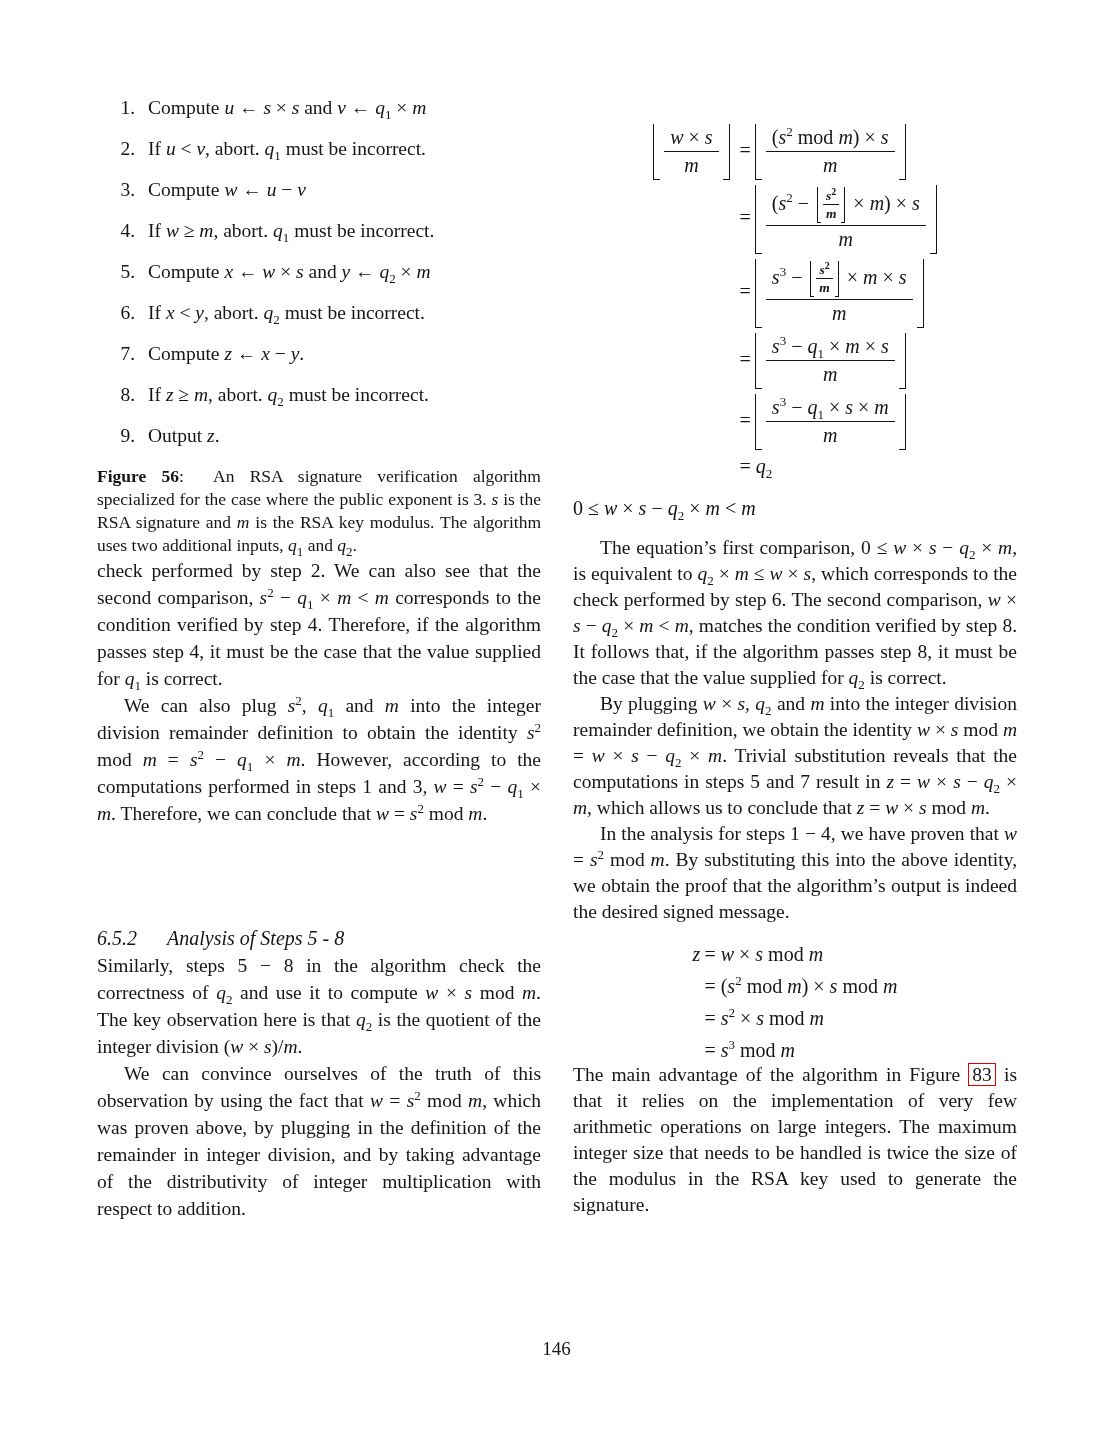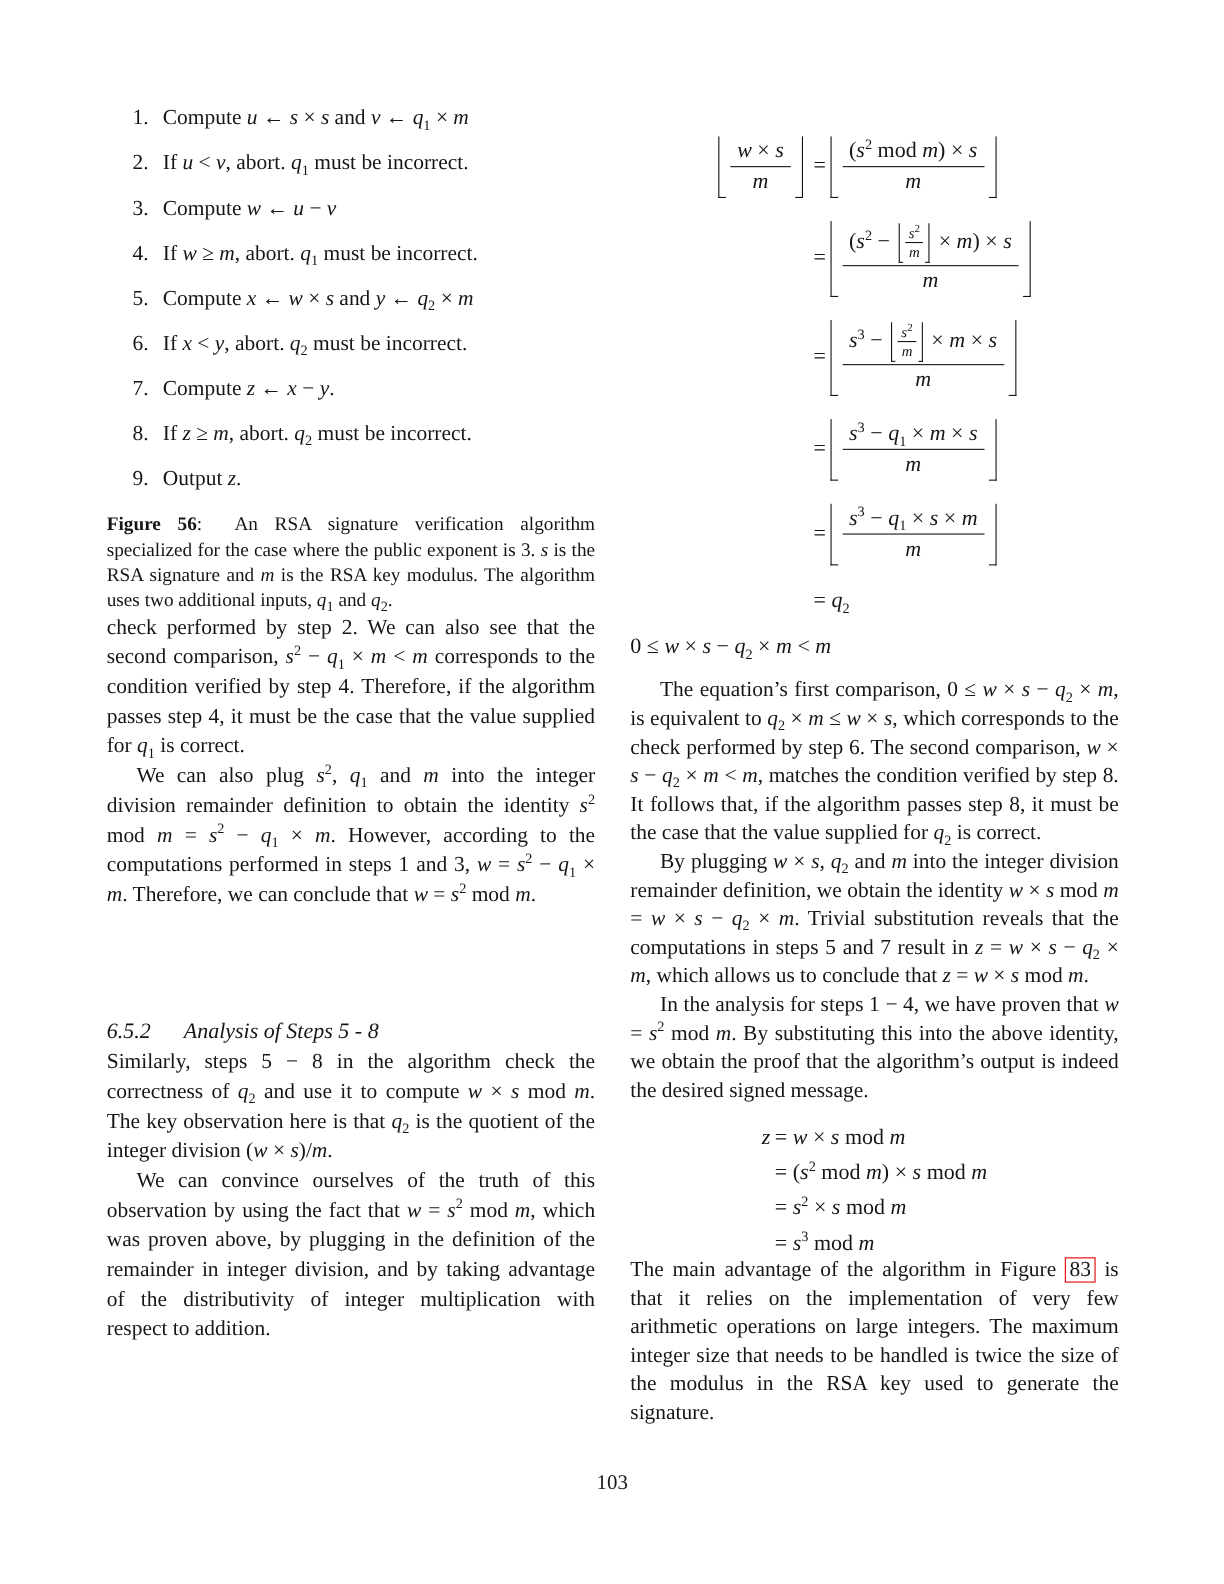--- a/index.html
+++ b/index.html
@@ -34,21 +34,21 @@
   .h652 { margin-top: 98px; }
   .h653 { margin-top: 20px; }
 
   
   .col-right p.body { line-height: 26px; }
 
   
   .deriv {
     display: grid; grid-template-columns: max-content max-content;
     justify-content: center; align-items: center;
-    row-gap: 21px; font-size: 20px; line-height: 23px; text-align: left;
+    row-gap: 5px; font-size: 20px; line-height: 23px; text-align: left;
   }
   .deriv .dl { justify-self: end; margin-right: 6px; }
   .deriv .dr { justify-self: start; }
   .deriv1 { margin-top: 30px; }
   .deriv2 { margin-top: 18px; row-gap: 9px; }
   .deriv2 .dl { margin-right: 4px; }
 
   
   .floor { display: inline-flex; align-items: stretch; vertical-align: middle; margin: 0 4px; }
   .floor > .bl { flex: none; width: 7px; border-left: 1.7px solid #151515; border-bottom: 1.7px solid #151515; }
@@ -58,21 +58,21 @@
   
   .frac { display: inline-flex; flex-direction: column; text-align: center; }
   .frac > .num { padding: 0 6px 2px 6px; border-bottom: 1.5px solid #151515; white-space: nowrap; }
   .frac > .den { padding-top: 2px; }
 
   
   .sfl { display: inline-flex; align-items: stretch; vertical-align: middle; margin: 0 3px; }
   .sfl > .bl { flex: none; width: 4px; border-left: 1.2px solid #151515; border-bottom: 1.2px solid #151515; }
   .sfl > .br { flex: none; width: 4px; border-right: 1.2px solid #151515; border-bottom: 1.2px solid #151515; }
   .sfl > .fin { display: flex; align-items: center; padding: 1px 2px 2px 2px; }
-  .sfrac { display: inline-flex; flex-direction: column; text-align: center; font-size: 13.5px; line-height: 15px; }
+  .sfrac { display: inline-flex; flex-direction: column; text-align: center; font-size: 13.5px; line-height: 15px; font-weight: bold; }
   .sfrac .num { padding: 0 3px 1px 3px; border-bottom: 1px solid #151515; }
   .sfrac .den { padding-top: 1px; }
   .sfrac sup { font-size: 10px; }
 
   sup { font-size: 13px; line-height: 0; }
   sub { font-size: 13px; line-height: 0; }
 
   .displayeq { font-size: 20px; margin: 17px 0 13px 0; }
 
   .refbox { border: 1.6px solid #e20000; padding: 0 3px; cursor: pointer; }
@@ -241,13 +241,13 @@
       <span class="dr">= <i>s</i><sup>2</sup> × <i>s</i> mod <i>m</i></span>
       <span class="dl"></span>
       <span class="dr">= <i>s</i><sup>3</sup> mod <i>m</i></span>
     </div>
 
 
     <p class="body p9">The main advantage of the algorithm in Figure <span class="refbox">83</span> is that it relies on the implementation of very few arithmetic operations on large integers. The maximum integer size that needs to be handled is twice the size of the modulus in the RSA key used to generate the signature.</p>
   </div>
 </div>
 
-<div class="page-number">103</div>
+<div class="page-number">146</div>
 
 </body></html>

